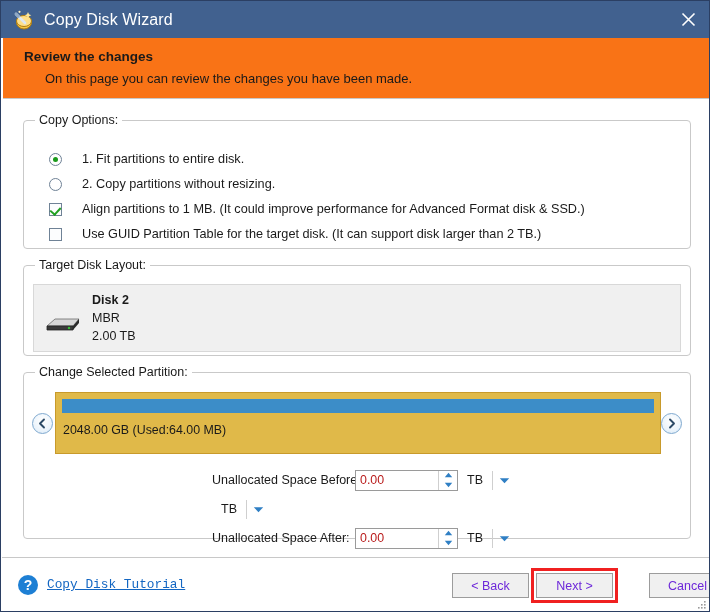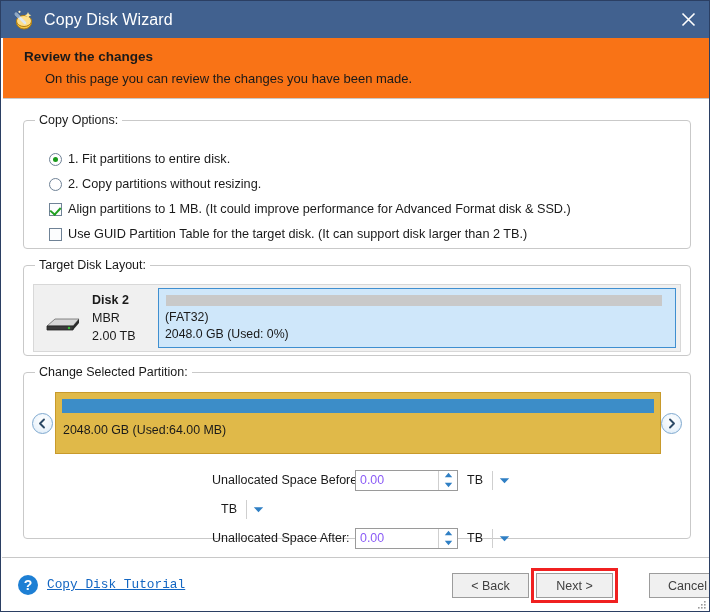--- a/index.html
+++ b/index.html
@@ -106,21 +106,21 @@
   #grp-copy { left: 21px; top: 13px; width: 668px; height: 136px; }
 
   .opt-row {
     position: absolute;
     display: flex;
     align-items: center;
     font-size: 12.7px;
     color: #1a1a1a;
     left: 25px;
   }
-  .opt-row .lbl { margin-left: 6px; white-space: nowrap; }
+  .opt-row .lbl { margin-left: 20px; white-space: nowrap; }
 
   .radio {
     width: 13px; height: 13px;
     border-radius: 50%;
     border: 1px solid #6f8296;
     background: radial-gradient(circle at 50% 45%, #ffffff 0%, #ffffff 60%, #eef2f6 100%);
     box-sizing: border-box;
     position: relative;
     flex: none;
   }
@@ -263,21 +263,21 @@
     width: 103px;
     height: 21px;
     border: 1px solid #9a9a9a;
     background: #ffffff;
     box-sizing: border-box;
     display: flex;
     align-items: center;
   }
   .sp-val {
     font-size: 12.4px;
-    color: #8b5cf6;
+    color: #b91c1c;
     margin-left: 4px;
   }
   .sp-arrows {
     position: absolute;
     right: 0; top: 0;
     width: 18px; height: 19px;
     border-left: 1px solid #cfcfcf;
     display: flex;
     flex-direction: column;
     align-items: center;
@@ -337,21 +337,21 @@
   }
   .btn {
     position: absolute;
     top: 15px;
     width: 77px;
     height: 25px;
     border: 1px solid #9c9c9c;
     background: #f0f0f0;
     box-sizing: border-box;
     font-size: 12.5px;
-    color: #404040;
+    color: #6d28d9;
     display: flex;
     align-items: center;
     justify-content: center;
     font-family: "Liberation Sans", sans-serif;
     cursor: default;
   }
   #btn-back   { left: 450px; }
   #btn-next   { left: 534px; }
   #btn-cancel { left: 647px; }
   #next-highlight {
@@ -434,25 +434,20 @@
               <polygon points="4,11 30,11 30,15 4,15" fill="#3a3a3a" stroke="#242424" stroke-width="0.8"></polygon>
               <polygon points="30,11 36,4 36,8 30,15" fill="#2a2a2a"></polygon>
               <circle cx="26" cy="13" r="1.2" fill="#35c235"></circle>
             </svg>
           </div>
           <div class="disk-line b" style="top:8px;">Disk 2</div>
           <div class="disk-line" style="top:26px;">MBR</div>
           <div class="disk-line" style="top:44px;">2.00 TB</div>
         </div>
 
-        <div id="target-part">
-          <div id="target-usedbar"></div>
-          <div class="tp-line" style="top:21px;">(FAT32)</div>
-          <div class="tp-line" style="top:38px;">2048.0 GB (Used: 0%)</div>
-        </div>
       </div>
     </fieldset>
 
     <fieldset class="grp" id="grp-change">
       <legend>Change Selected Partition:</legend>
 
       <div id="nav-left">
         <svg width="11" height="11" viewBox="0 0 11 11">
           <path d="M7 1.5 L3 5.5 L7 9.5" fill="none" stroke="#2c4a66" stroke-width="1.9" stroke-linecap="round" stroke-linejoin="round"></path>
         </svg>

